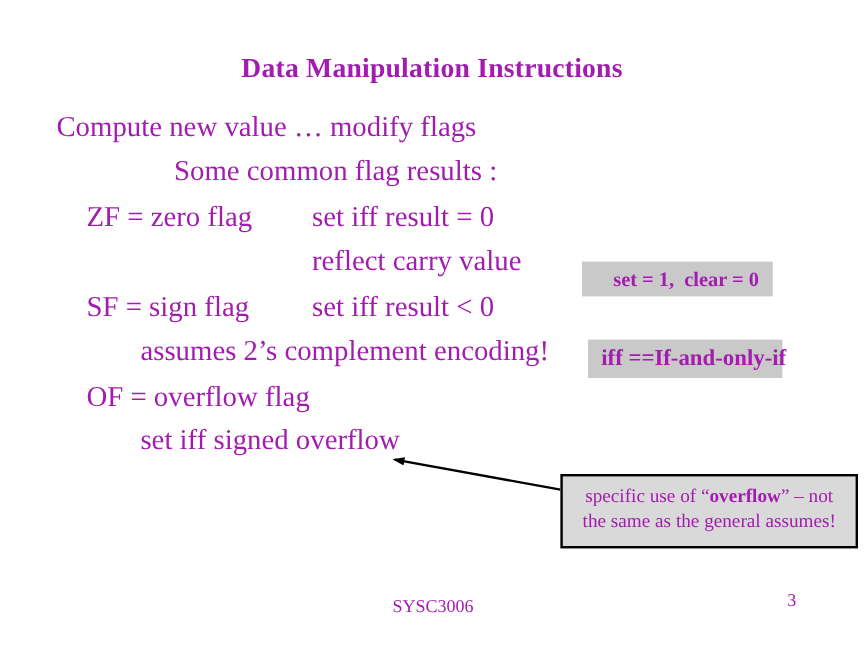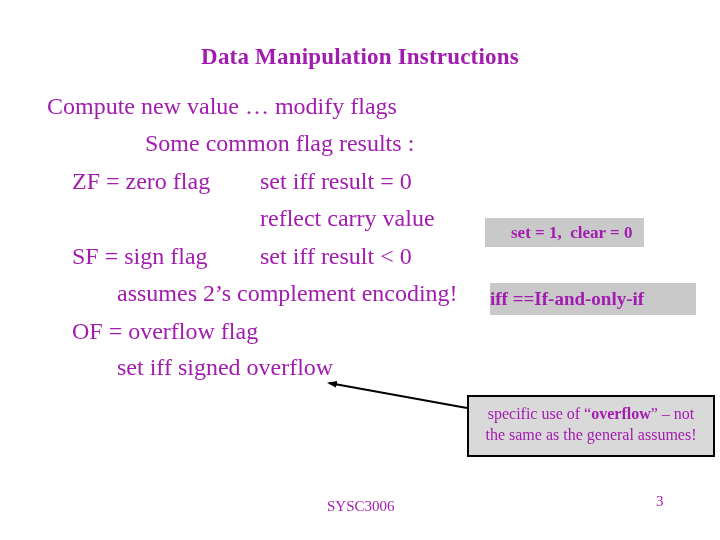--- a/index.html
+++ b/index.html
@@ -45,23 +45,23 @@
   }
   .callout-1 {
     left: 485px; top: 218px;
     width: 159px; height: 29px;
     font-size: 17px;
     padding-left: 26px;
     box-sizing: border-box;
   }
   .callout-2 {
     left: 490px; top: 283px;
-    width: 206px; height: 32px;
+    width: 162px; height: 32px;
     font-size: 19px;
-    padding-left: 0;
+    padding-left: 11px;
     box-sizing: border-box;
   }
   .note-box {
     left: 467px; top: 395px;
     width: 248px; height: 62px;
     box-sizing: border-box;
     background: #d9d9d9;
     border: 2px solid #000000;
     padding: 6px 8px 0 8px;
     font-size: 16px;

